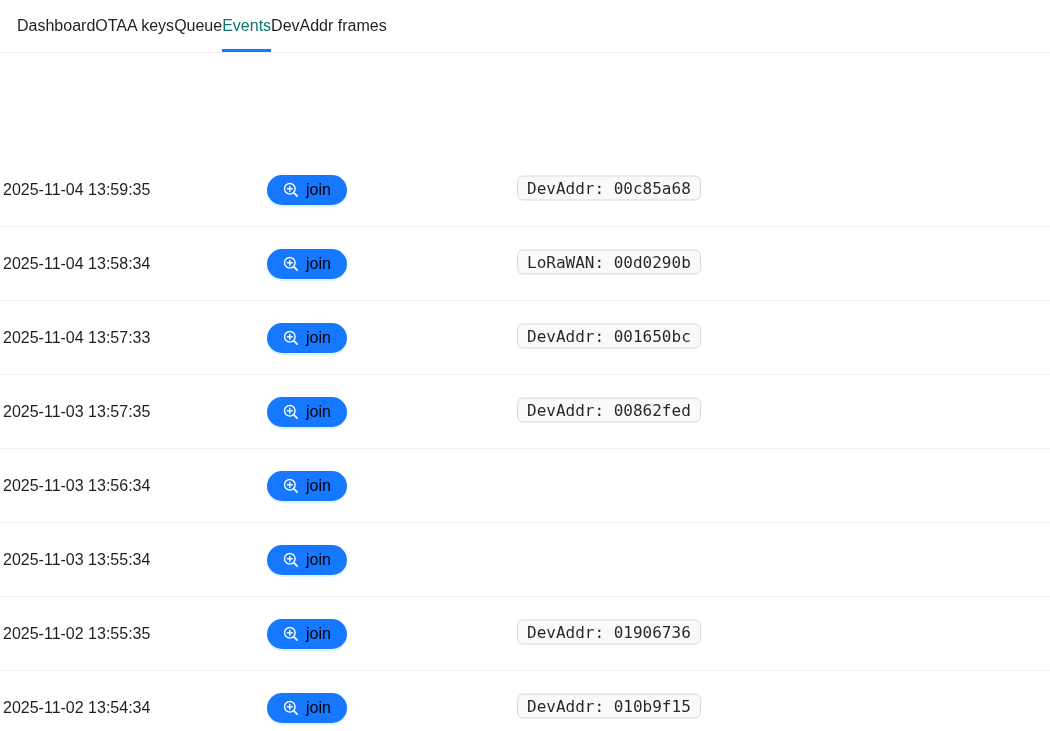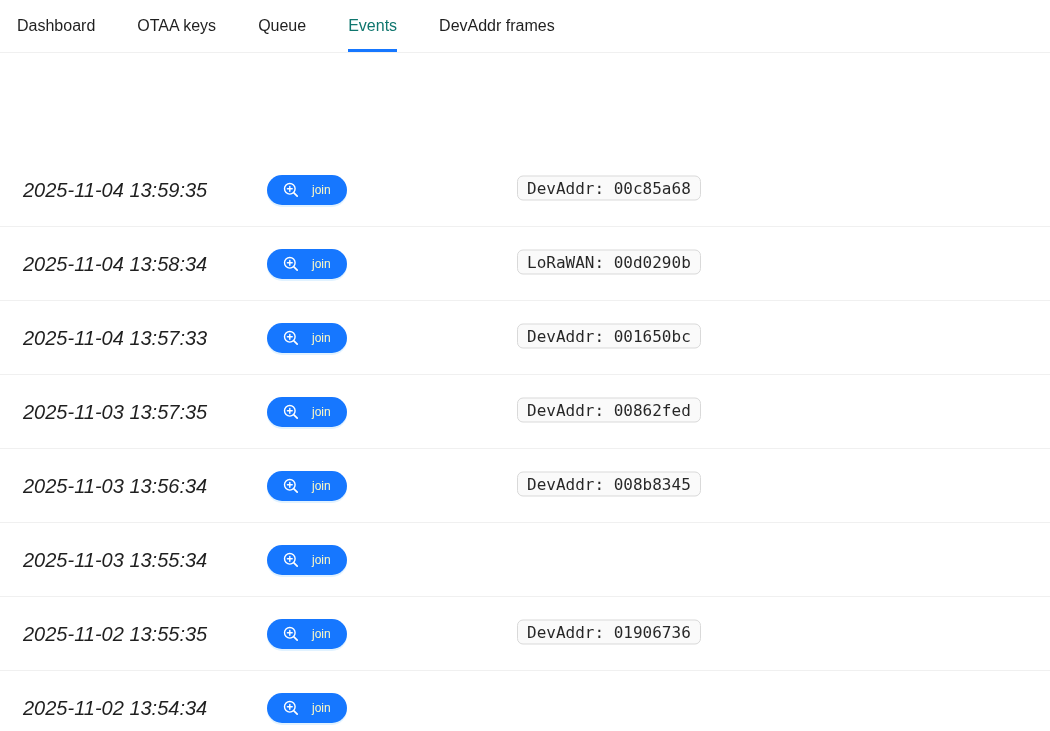--- a/index.html
+++ b/index.html
@@ -10,21 +10,20 @@
     overflow: hidden;
     background: #ffffff;
     font-family: "Liberation Sans", sans-serif;
     color: rgba(0,0,0,0.88);
   }
 
   
   .tabbar {
     display: flex;
     align-items: stretch;
-    gap: 42px;
     height: 53px;
     padding: 0 17px;
     border-bottom: 1px solid #f0f0f0;
     text-align: right;
   }
   .tab {
     position: relative;
     display: flex;
     align-items: center;
     font-size: 16px;
@@ -49,42 +48,41 @@
   
   .event-list { }
   .event-row {
     position: relative;
     height: 74px;
     border-bottom: 1px solid #f0f0f0;
     background: #ffffff;
   }
   .ts {
     position: absolute;
-    left: 23px;
+    left: 3px;
     top: 50%;
     transform: translateY(-50%);
-    font-size: 20px;
+    font-size: 16px;
     color: rgba(0,0,0,0.88);
-    font-style: italic;
   }
   .join-btn {
     position: absolute;
     left: 267px;
     top: 50%;
     transform: translateY(-50%);
     display: inline-flex;
     align-items: center;
-    gap: 13px;
+    gap: 7px;
     height: 30px;
     padding: 0 16px;
     background: #1677ff;
-    color: #fef9c3;
+    color: #000000;
     border: none;
     border-radius: 16px;
-    font-size: 12px;
+    font-size: 16px;
     font-family: "Liberation Sans", sans-serif;
     cursor: pointer;
     box-shadow: 0 2px 0 rgba(5,145,255,0.12);
   }
   .join-btn .icon { display: inline-flex; }
   .tag {
     position: absolute;
     left: 517px;
     top: 50%;
     transform: translateY(calc(-50% - 2px));
@@ -193,21 +191,20 @@
       <span class="icon">
         <svg width="16" height="16" viewBox="0 0 16 16" fill="none" stroke="#ffffff" stroke-width="1.4" stroke-linecap="round">
           <circle cx="6.8" cy="6.8" r="5.3"></circle>
           <line x1="10.9" y1="10.9" x2="14.2" y2="14.2" stroke-width="1.7"></line>
           <line x1="4.4" y1="6.8" x2="9.2" y2="6.8"></line>
           <line x1="6.8" y1="4.4" x2="6.8" y2="9.2"></line>
         </svg>
       </span>
       <span>join</span>
     </button>
-    <span class="tag">DevAddr: 008b8345</span>
   </div>
 
   <div class="event-row">
     <span class="ts">2025-11-03 13:55:34</span>
     <button class="join-btn">
       <span class="icon">
         <svg width="16" height="16" viewBox="0 0 16 16" fill="none" stroke="#ffffff" stroke-width="1.4" stroke-linecap="round">
           <circle cx="6.8" cy="6.8" r="5.3"></circle>
           <line x1="10.9" y1="10.9" x2="14.2" y2="14.2" stroke-width="1.7"></line>
           <line x1="4.4" y1="6.8" x2="9.2" y2="6.8"></line>
@@ -240,14 +237,15 @@
       <span class="icon">
         <svg width="16" height="16" viewBox="0 0 16 16" fill="none" stroke="#ffffff" stroke-width="1.4" stroke-linecap="round">
           <circle cx="6.8" cy="6.8" r="5.3"></circle>
           <line x1="10.9" y1="10.9" x2="14.2" y2="14.2" stroke-width="1.7"></line>
           <line x1="4.4" y1="6.8" x2="9.2" y2="6.8"></line>
           <line x1="6.8" y1="4.4" x2="6.8" y2="9.2"></line>
         </svg>
       </span>
       <span>join</span>
     </button>
+    <span class="tag">DevAddr: 010b9f15</span>
   </div>
 </div>
 
 </body></html>

